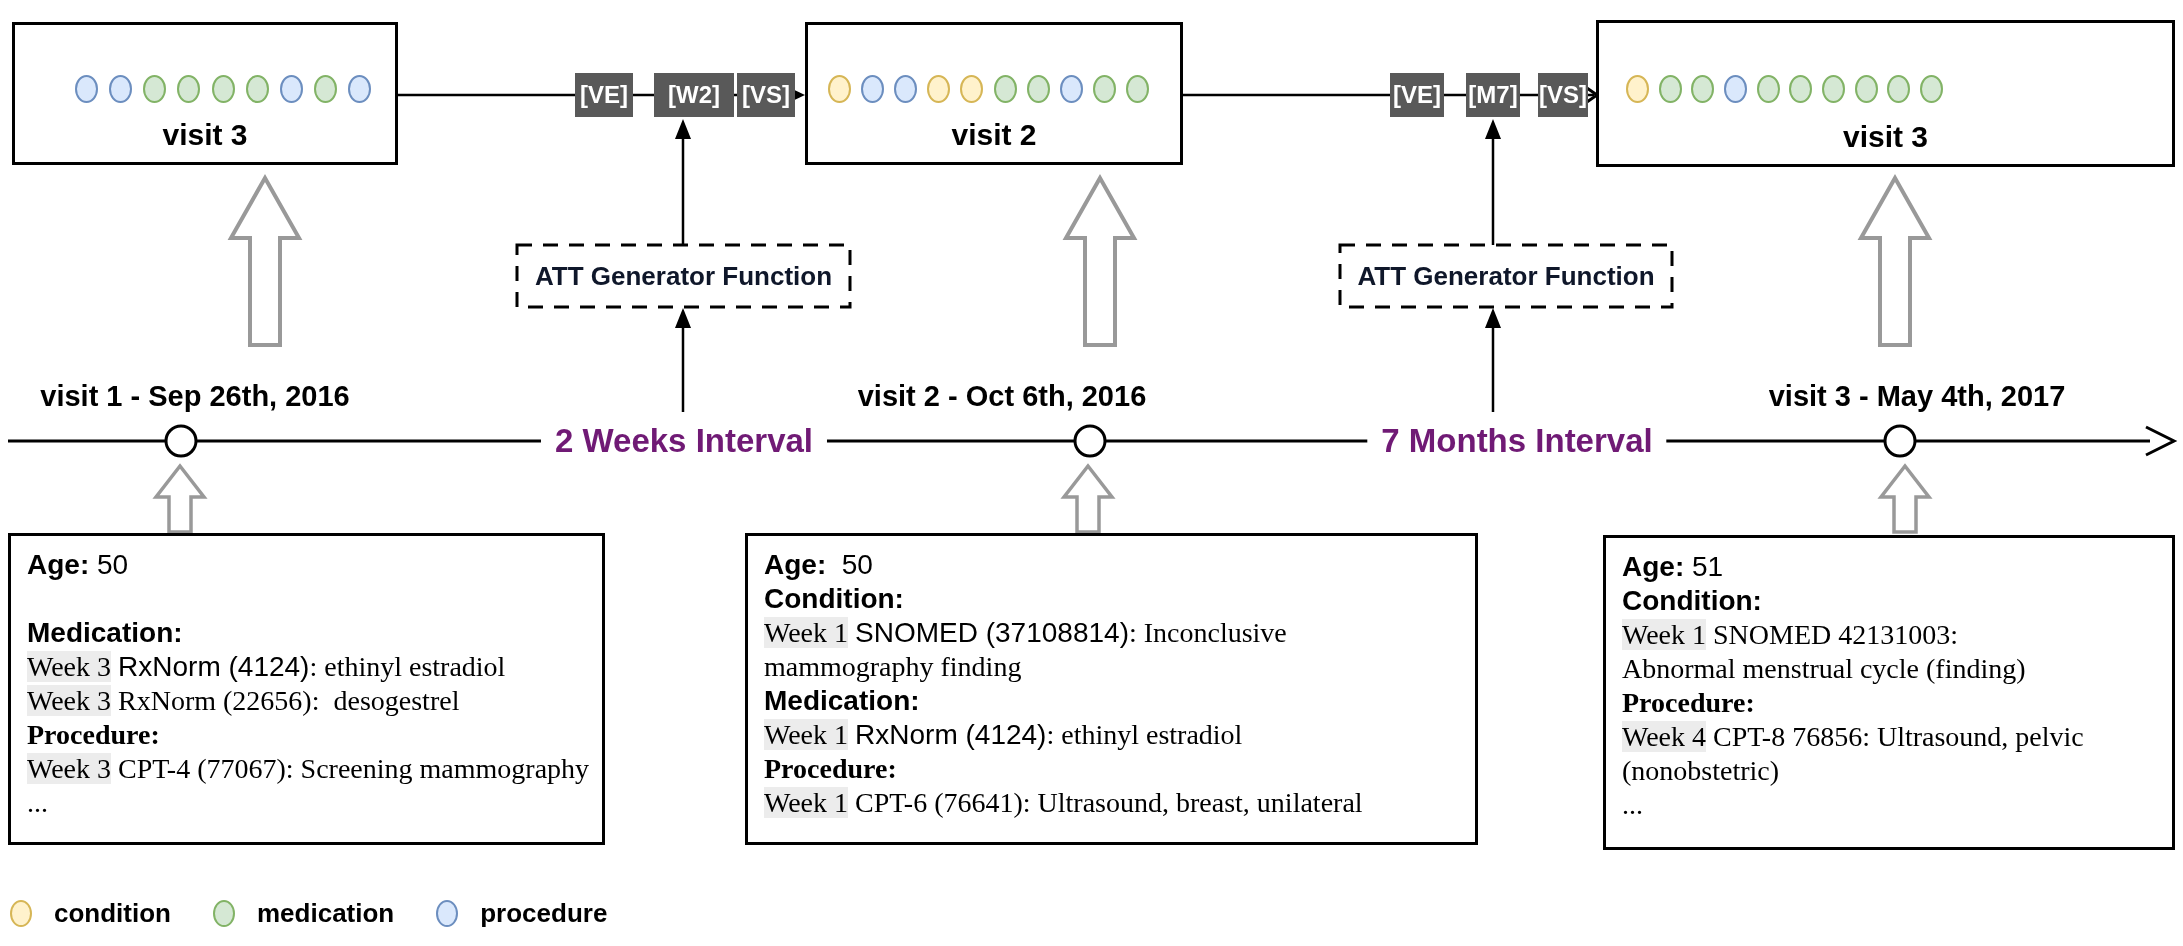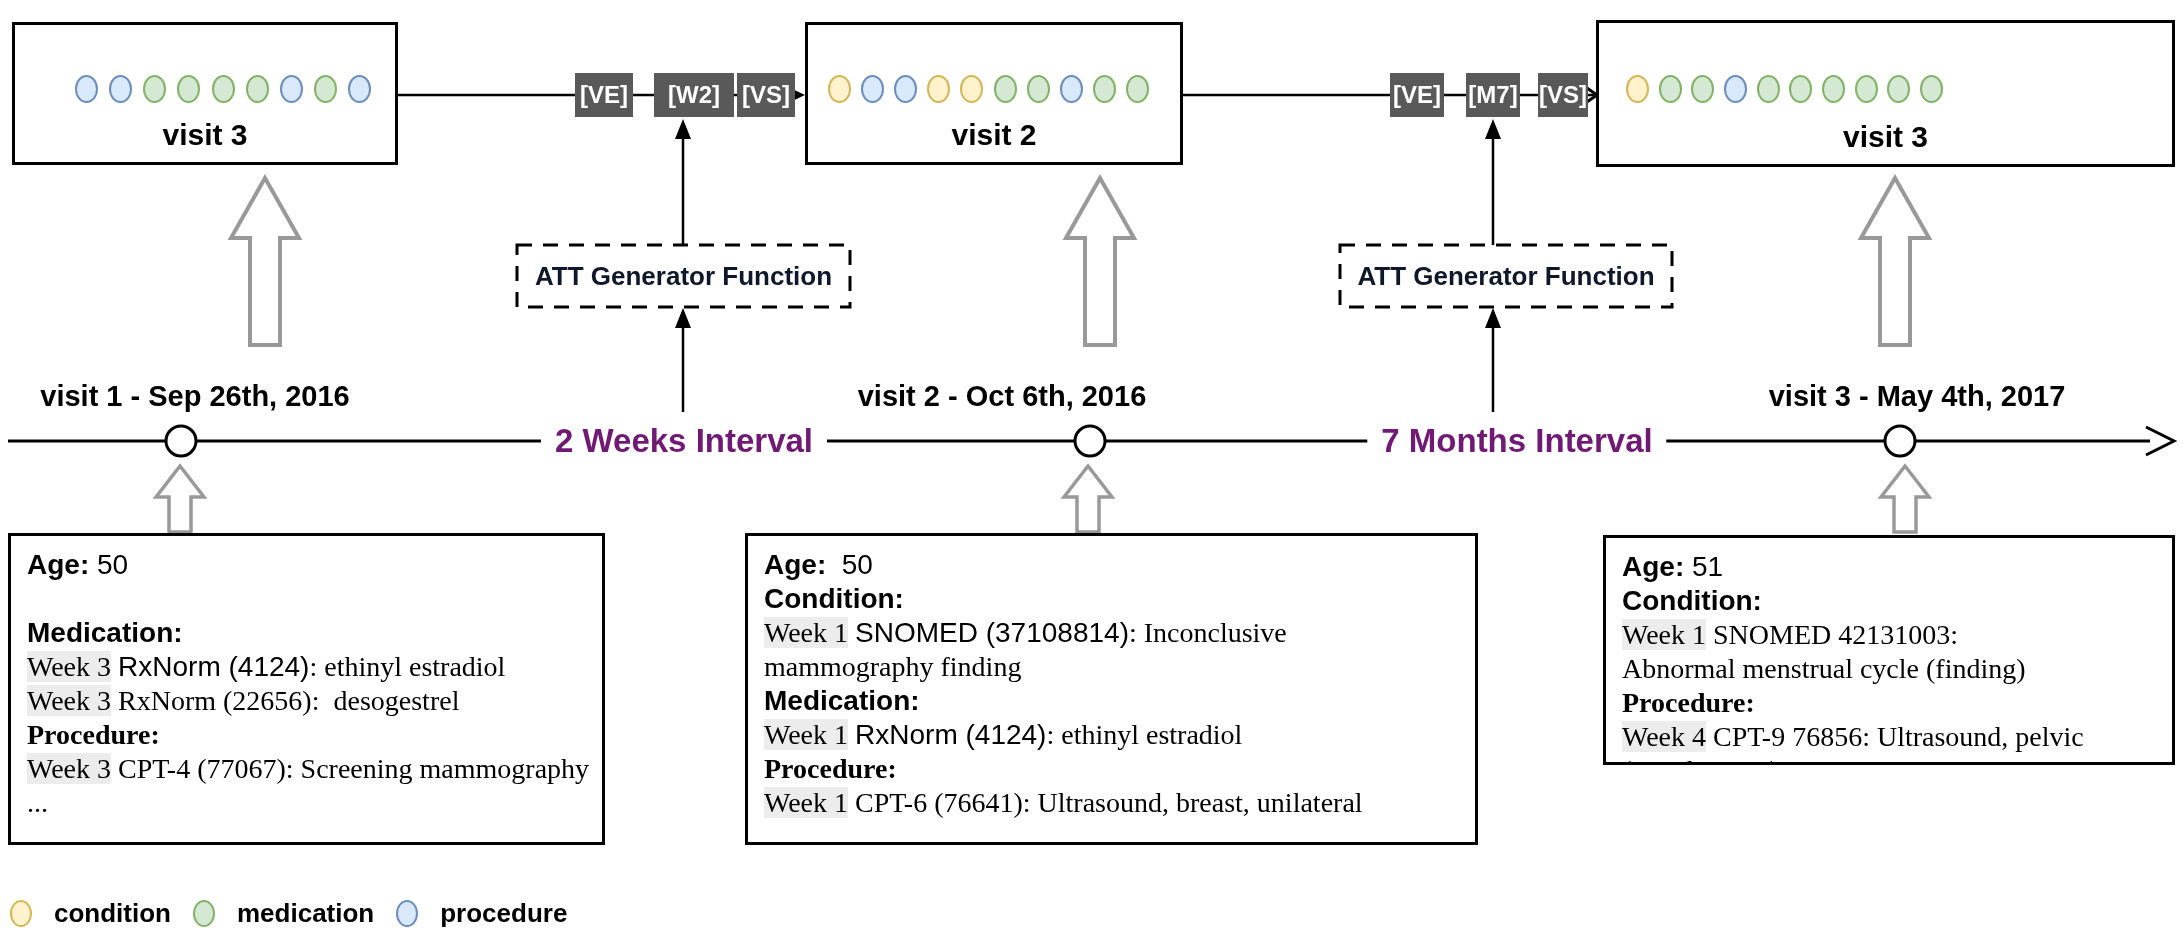--- a/index.html
+++ b/index.html
@@ -52,21 +52,21 @@
   }
   .line { white-space:pre; }
   .seg-serif  { font-family:"Liberation Serif", serif; }
   .seg-bserif { font-family:"Liberation Serif", serif; font-weight:bold; }
   .seg-sans   { font-family:"Liberation Sans", sans-serif; }
   .seg-bs     { font-family:"Liberation Sans", sans-serif; font-weight:bold; }
   .seg-hl     { font-family:"Liberation Serif", serif; background:var(--hl-bg,#ececec); }
 
   .legend {
     position:absolute; left:10px; top:898px; z-index:2;
-    display:flex; align-items:flex-end; column-gap:22px;
+    display:flex; align-items:flex-end; column-gap:42px;
   }
   .legend-item { display:flex; align-items:center; column-gap:22px; }
   .legend-dot {
     width:22px; height:27px; border-radius:50%;
     border:2.5px solid #000; box-sizing:border-box; background:#fff;
   }
   .legend-label { font-weight:bold; font-size:26px; color:#000; }
 
   svg .thin-line { stroke:#000; stroke-width:2.5; }
   svg .tl-line { stroke:#000; stroke-width:3; }
@@ -197,27 +197,27 @@
       <div class="line"><span class="seg-bs">Age:</span><span class="seg-sans">  50</span></div>
       <div class="line"><span class="seg-bs">Condition:</span></div>
       <div class="line"><span class="seg-hl">Week 1</span><span class="seg-serif"> </span><span class="seg-sans">SNOMED (37108814)</span><span class="seg-serif">: Inconclusive</span></div>
       <div class="line"><span class="seg-serif">mammography finding</span></div>
       <div class="line"><span class="seg-bs">Medication:</span></div>
       <div class="line"><span class="seg-hl">Week 1</span><span class="seg-serif"> </span><span class="seg-sans">RxNorm (4124)</span><span class="seg-serif">: ethinyl estradiol</span></div>
       <div class="line"><span class="seg-bserif">Procedure:</span></div>
       <div class="line"><span class="seg-hl">Week 1</span><span class="seg-serif"> CPT-6 (76641): Ultrasound, breast, unilateral</span></div>
       <div class="line"><span class="seg-serif">...</span></div>
     </div>
-  <div class="record-box" style="left:1603px; top:535px; width:572px; height:230px;">
+  <div class="record-box" style="left:1603px; top:535px; width:572px; height:315px;">
       <div class="line"><span class="seg-bs">Age:</span><span class="seg-sans"> 51</span></div>
       <div class="line"><span class="seg-bs">Condition:</span></div>
       <div class="line"><span class="seg-hl">Week 1</span><span class="seg-serif"> SNOMED 42131003:</span></div>
       <div class="line"><span class="seg-serif">Abnormal menstrual cycle (finding)</span></div>
       <div class="line"><span class="seg-bserif">Procedure:</span></div>
-      <div class="line"><span class="seg-hl">Week 4</span><span class="seg-serif"> CPT-9 76856: Ultrasound, pelvic</span></div>
+      <div class="line"><span class="seg-hl">Week 4</span><span class="seg-serif"> CPT-8 76856: Ultrasound, pelvic</span></div>
       <div class="line"><span class="seg-serif">(nonobstetric)</span></div>
       <div class="line"><span class="seg-serif">...</span></div>
     </div>
 
   <div class="legend" id="legend">
       <div class="legend-item">
         <span class="legend-dot" style="background: var(--condition-fill); border-color: var(--condition-stroke);"></span>
         <span class="legend-label">condition</span>
       </div>
       <div class="legend-item">

